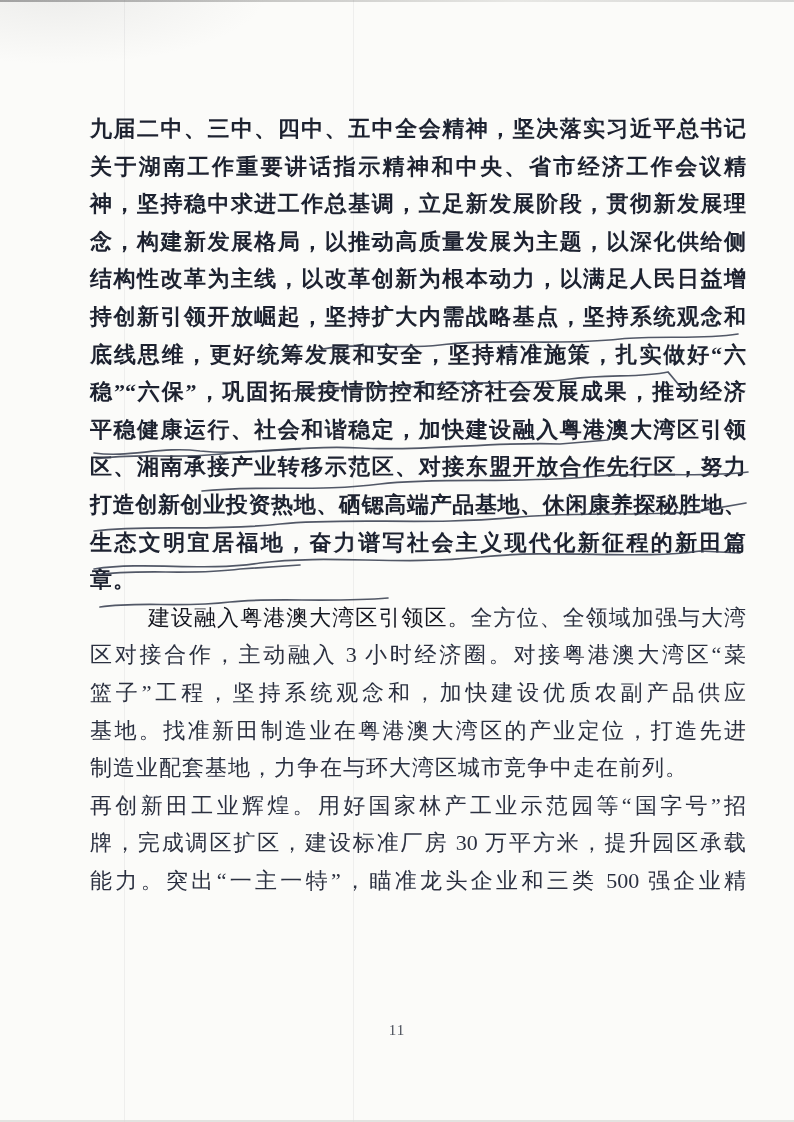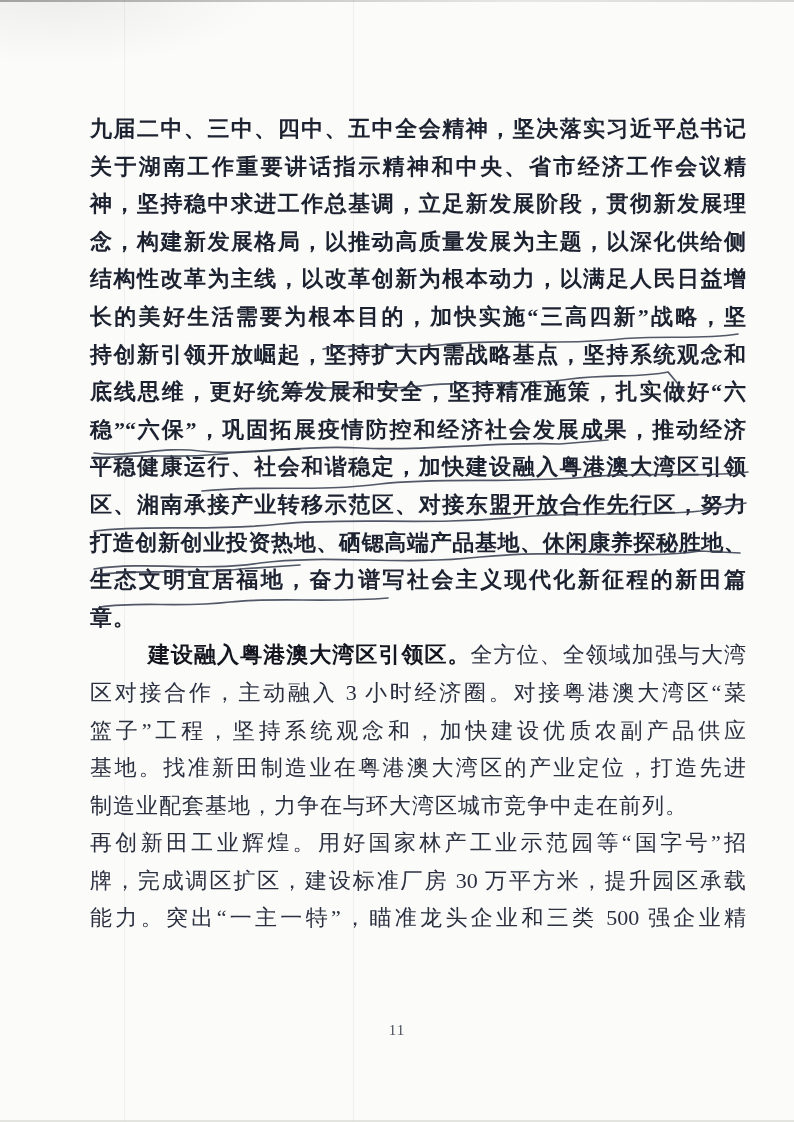--- a/index.html
+++ b/index.html
@@ -33,21 +33,21 @@
     letter-spacing:1px;white-space:nowrap;
   }
   .line.just{
     white-space:normal;
     text-align:justify;text-align-last:justify;
     text-justify:inter-character;
     letter-spacing:0;
   }
   .line.p1{font-weight:700;color:#1d2230;}
   .line.ind{padding-left:58px;}
-  .lead{font-weight:700;color:#14161f;}
+  .lead{font-weight:400;color:#14161f;}
   .marks-svg{position:absolute;left:0;top:0;pointer-events:none;}
   .marks-svg path{fill:none;stroke:#3a4152;stroke-width:1.7;stroke-linecap:round;opacity:.88;}
   .page-number{
     position:absolute;top:1022px;left:0;width:794px;
     text-align:center;font-size:15px;color:#4a4f5a;letter-spacing:1px;
     font-family:"Liberation Serif","DejaVu Serif",serif;
   }
 </style>
 </head>
 <body>
@@ -56,21 +56,20 @@
 <div class="corner-smudge"></div>
 <div class="fold-line fold-a"></div>
 <div class="fold-line fold-b"></div>
 
 <main class="doc-body">
     <div class="line p1 just">九届二中、三中、四中、五中全会精神，坚决落实习近平总书记</div>
     <div class="line p1 just">关于湖南工作重要讲话指示精神和中央、省市经济工作会议精</div>
     <div class="line p1 just">神，坚持稳中求进工作总基调，立足新发展阶段，贯彻新发展理</div>
     <div class="line p1 just">念，构建新发展格局，以推动高质量发展为主题，以深化供给侧</div>
     <div class="line p1 just">结构性改革为主线，以改革创新为根本动力，以满足人民日益增</div>
-    <div class="line p1 just">长的美好生活需要为根本目的，加快实施“三高四新”战略，坚</div>
     <div class="line p1 just">持创新引领开放崛起，坚持扩大内需战略基点，坚持系统观念和</div>
     <div class="line p1 just">底线思维，更好统筹发展和安全，坚持精准施策，扎实做好“六</div>
     <div class="line p1 just">稳”“六保”，巩固拓展疫情防控和经济社会发展成果，推动经济</div>
     <div class="line p1 just">平稳健康运行、社会和谐稳定，加快建设融入粤港澳大湾区引领</div>
     <div class="line p1 just">区、湘南承接产业转移示范区、对接东盟开放合作先行区，努力</div>
     <div class="line p1 just">打造创新创业投资热地、硒锶高端产品基地、休闲康养探秘胜地、</div>
     <div class="line p1 just">生态文明宜居福地，奋力谱写社会主义现代化新征程的新田篇</div>
     <div class="line p1">章。</div>
     <div class="line just ind"><span class="lead">建设融入粤港澳大湾区引领区。</span>全方位、全领域加强与大湾</div>
     <div class="line just">区对接合作，主动融入 3 小时经济圈。对接粤港澳大湾区“菜</div>

